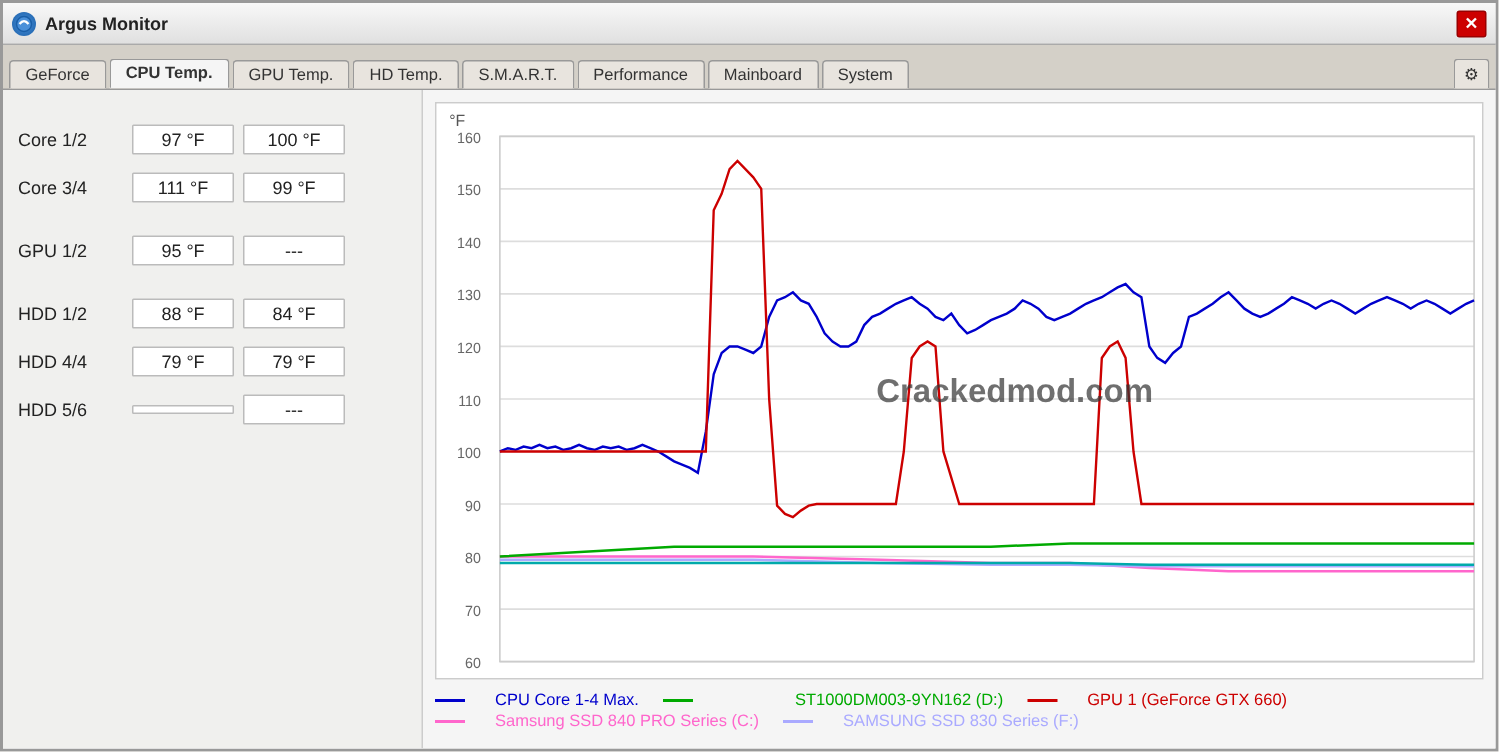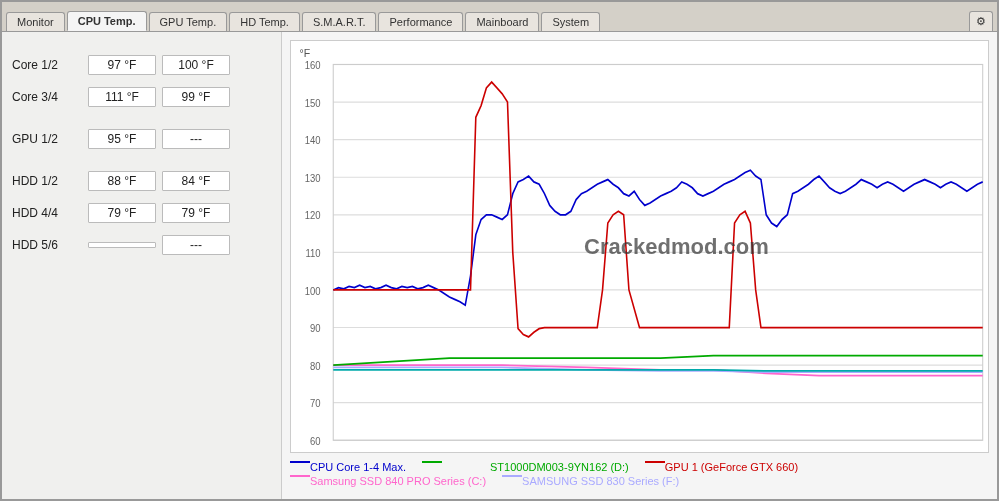--- a/index.html
+++ b/index.html
@@ -24,21 +24,21 @@
     .sensor-row { display: flex; align-items: center; gap: 6px; padding: 3px 0; }
     .sensor-label { width: 70px; font-size: 12px; color: #222; font-weight: normal; }
     .sensor-value { background: white; border: 1px solid #bbb; padding: 2px 0; min-width: 68px; font-size: 12px; color: #222; text-align: center; border-radius: 1px; }
     .sensor-spacer { height: 4px; }
     
     .right-panel { flex: 1; display: flex; flex-direction: column; padding: 8px; }
     
     .chart-area { flex: 1; background: white; border: 1px solid #ccc; position: relative; overflow: hidden; }
     
     .legend { display: flex; flex-wrap: wrap; gap: 2px 16px; padding: 4px 0; font-size: 11px; }
-    .legend-item { display: flex; gap: 0; }
+    .legend-item { display: flex; align-items: center; gap: 20px; }
     .legend-color { width: 20px; height: 2px; }
     
     svg.chart { width: 100%; height: 100%; }
 
     .watermark {
       position: absolute;
       top: 50%;
       left: 50%;
       transform: translate(-30%, -50%);
       font-size: 22px;
@@ -47,23 +47,35 @@
       opacity: 0.7;
       pointer-events: none;
       z-index: 10;
     }
   </style>
 </head>
 <body>
 
 <div class="window">
 
+  <div class="title-bar">
+    <div class="title-bar-left">
+      <div class="title-icon">
+        <svg width="12" height="12" viewBox="0 0 12 12">
+            <circle cx="6" cy="6" r="5" fill="#4a90d9" stroke="#1a5fa8" stroke-width="1"></circle>
+            <path d="M3 6 Q6 2 9 6" stroke="white" stroke-width="1.5" fill="none"></path>
+          </svg>
+      </div>
+      <span class="title-text">Argus Monitor</span>
+    </div>
+    <div class="title-bar-close">✕</div>
+  </div>
 
   <div class="tab-bar">
-    <div class="tab">Monitor</div>
+    <div class="tab">GeForce</div>
     <div class="tab active">CPU Temp.</div>
     <div class="tab">GPU Temp.</div>
     <div class="tab">HD Temp.</div>
     <div class="tab">S.M.A.R.T.</div>
     <div class="tab">Performance</div>
     <div class="tab">Mainboard</div>
     <div class="tab">System</div>
     <div class="tab tab-settings">⚙</div>
   </div>
 

